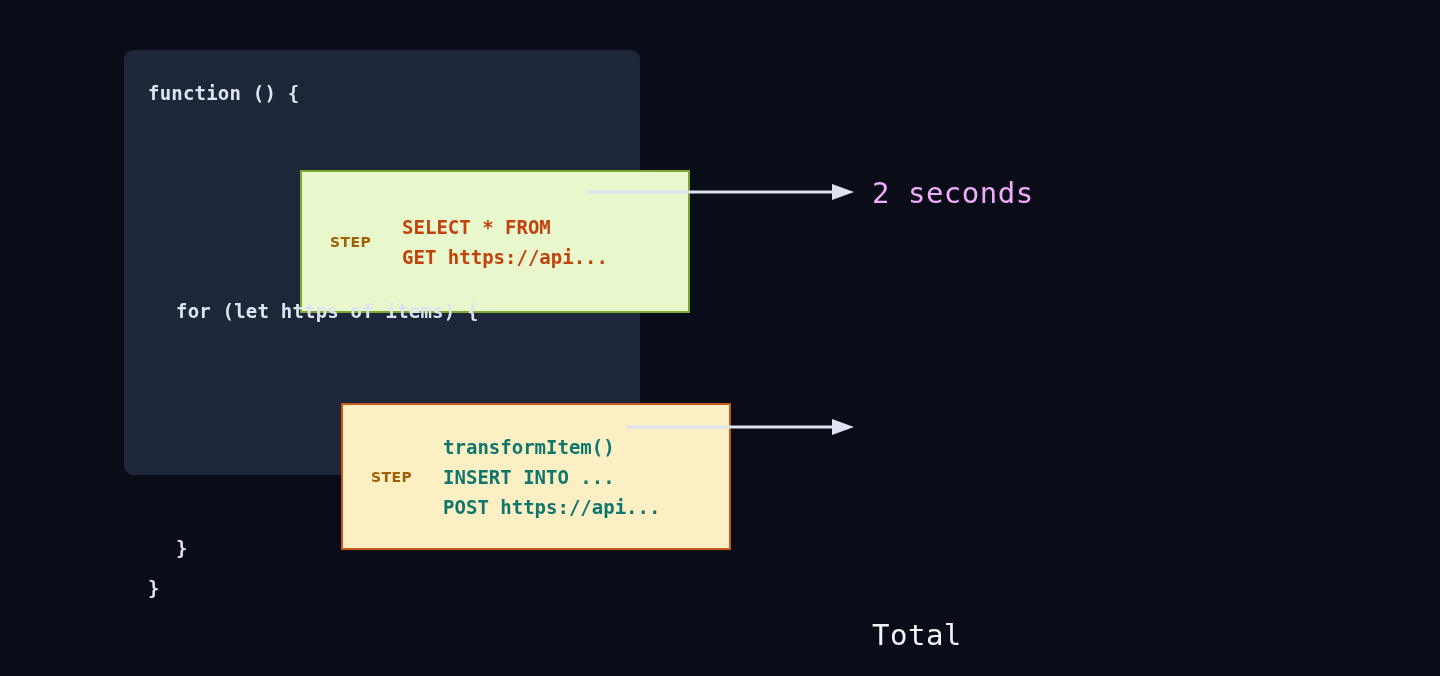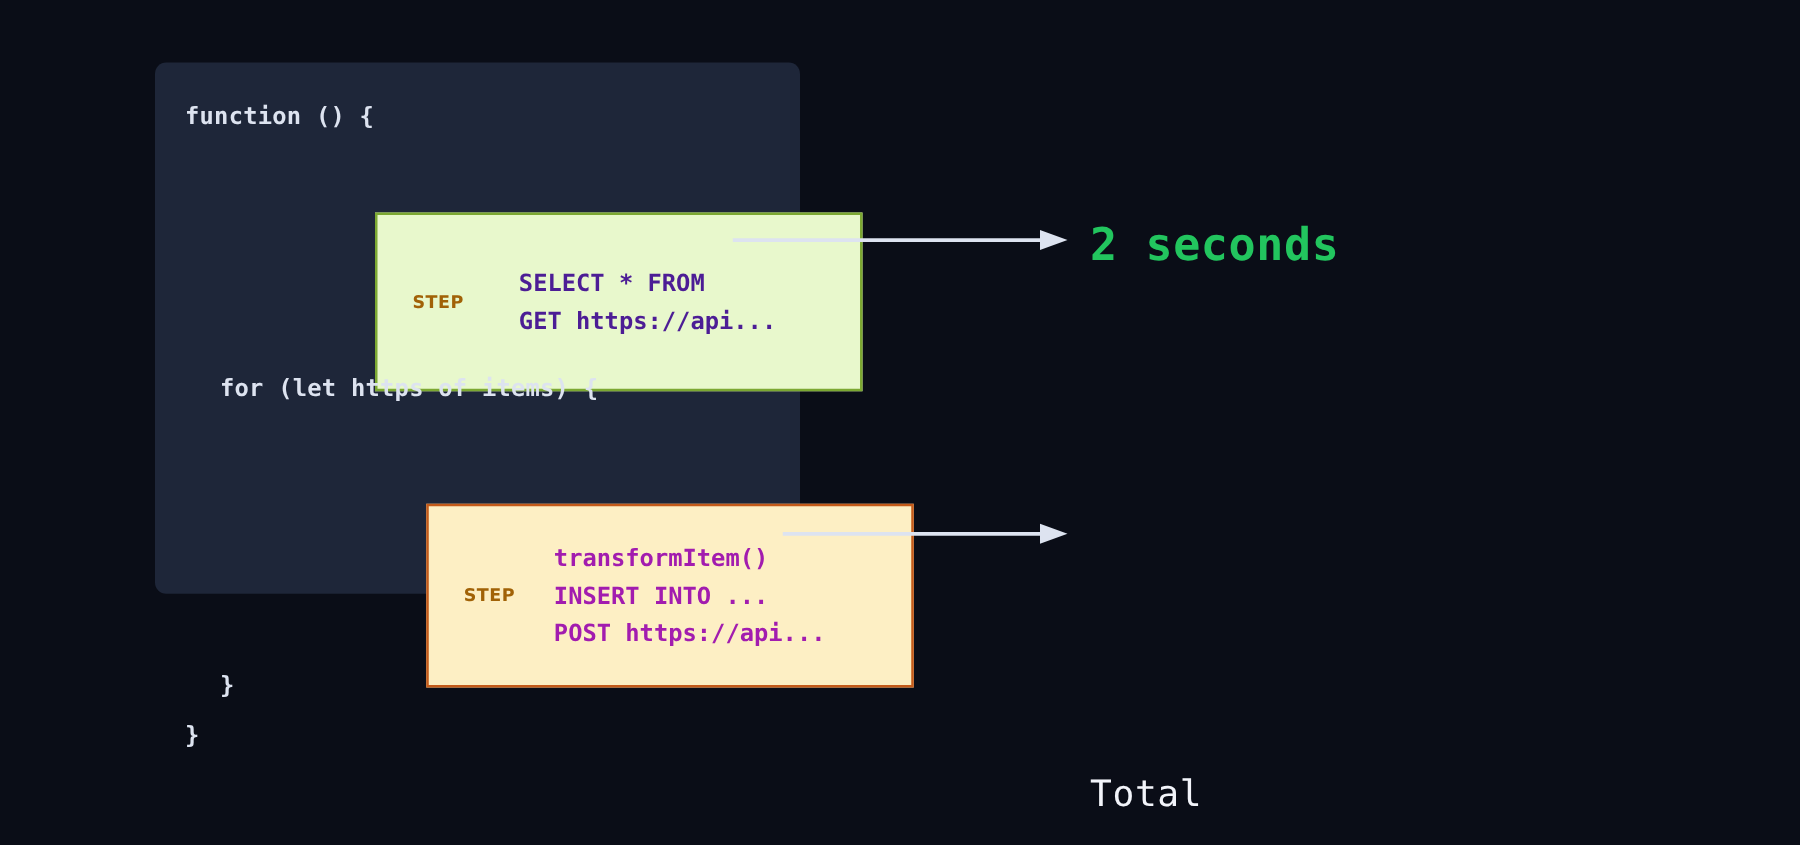--- a/index.html
+++ b/index.html
@@ -80,49 +80,49 @@
   
   .step-green {
     left: 176px;
     top: 120px;
     width: 390px;
     height: 143px;
     background: #e8f8cc;
     border-color: #7ca832;
   }
   .step-green .step-tag  { margin-left: 28px; }
-  .step-green .step-code { margin-left: 44px; color: #4c1d95; }
+  .step-green .step-code { margin-left: 31px; color: #c2410c; }
 
   
   .step-amber {
     left: 217px;
     top: 353px;
     width: 390px;
     height: 147px;
     background: #fdefc4;
     border-color: #c45a19;
   }
   .step-amber .step-tag  { margin-left: 28px; }
-  .step-amber .step-code { margin-left: 31px; color: #a21caf; }
+  .step-amber .step-code { margin-left: 31px; color: #0f766e; }
 
   
   .arrow {
     position: absolute;
     height: 20px;
   }
   .arrow-1 { left: 586px; top: 182px; width: 270px; }
   .arrow-2 { left: 626px; top: 417px; width: 230px; }
 
   
   .annot {
     position: absolute;
-    color: #22c55e;
+    color: #f0abfc;
     font-family: "DejaVu Sans Mono", monospace;
-    font-size: 36px;
-    font-weight: 700;
+    font-size: 29px;
+    font-weight: 400;
     letter-spacing: 0.5px;
     white-space: pre;
   }
   .annot-1 { left: 872px; top: 176px; }
   .annot-2 { left: 872px; top: 411px; }
 
   .total-block {
     position: absolute;
     left: 872px;
     top: 535px;

